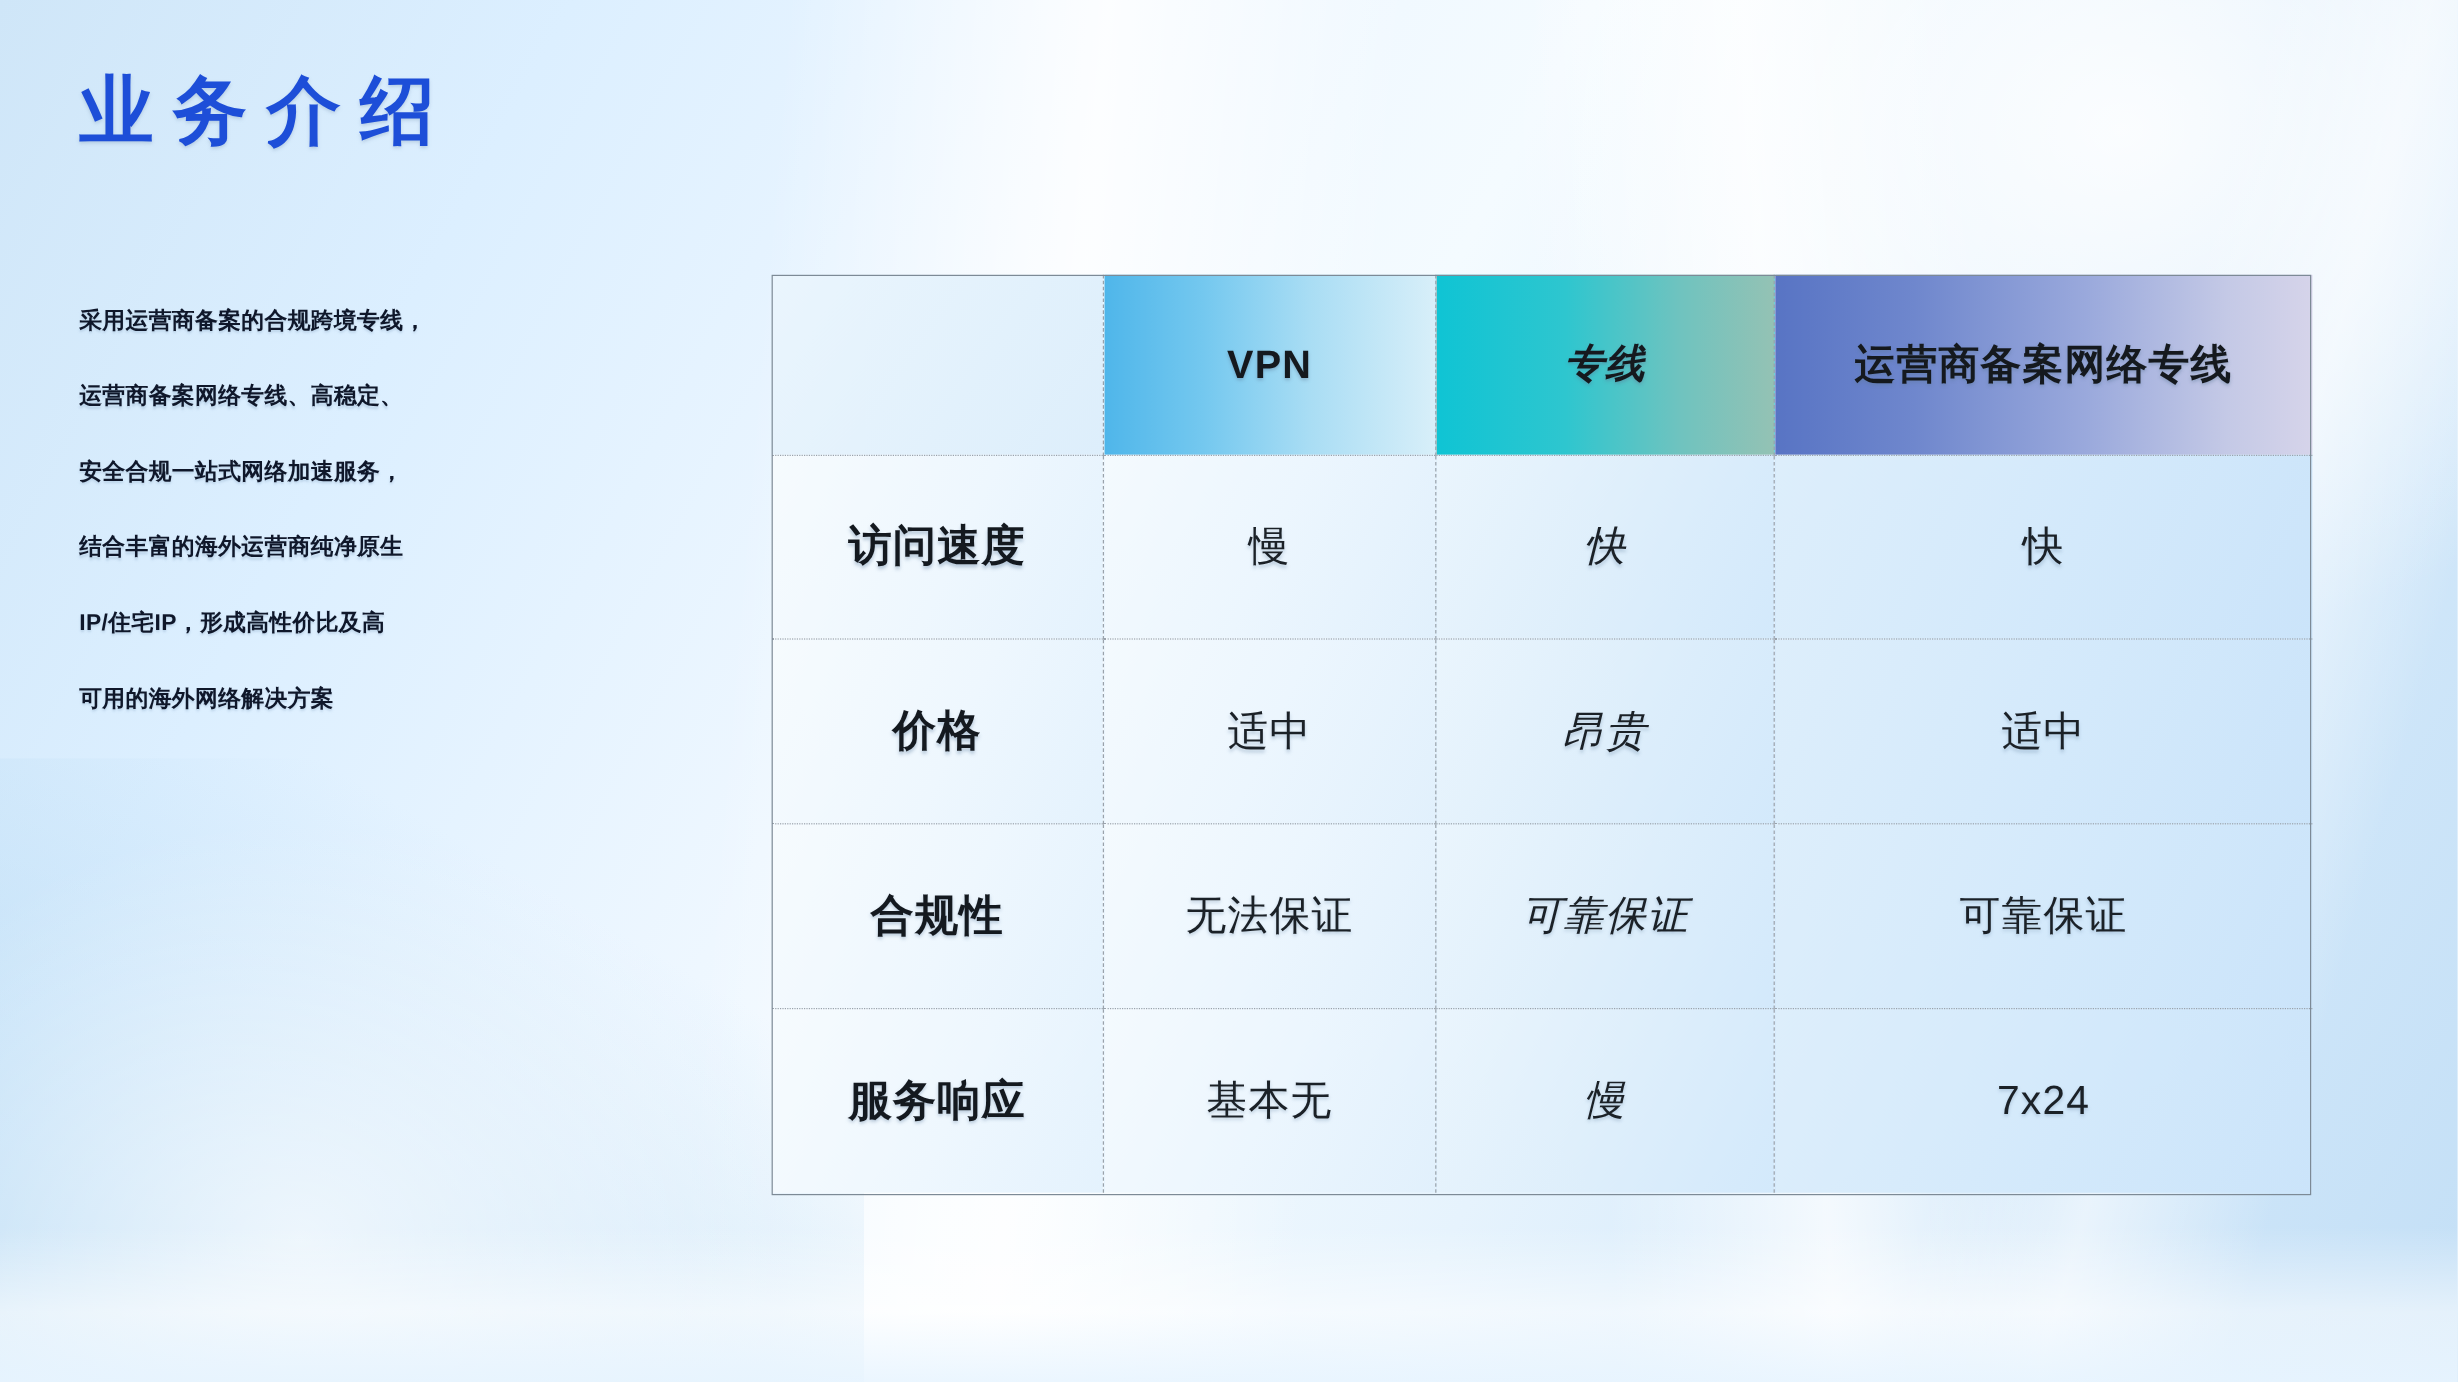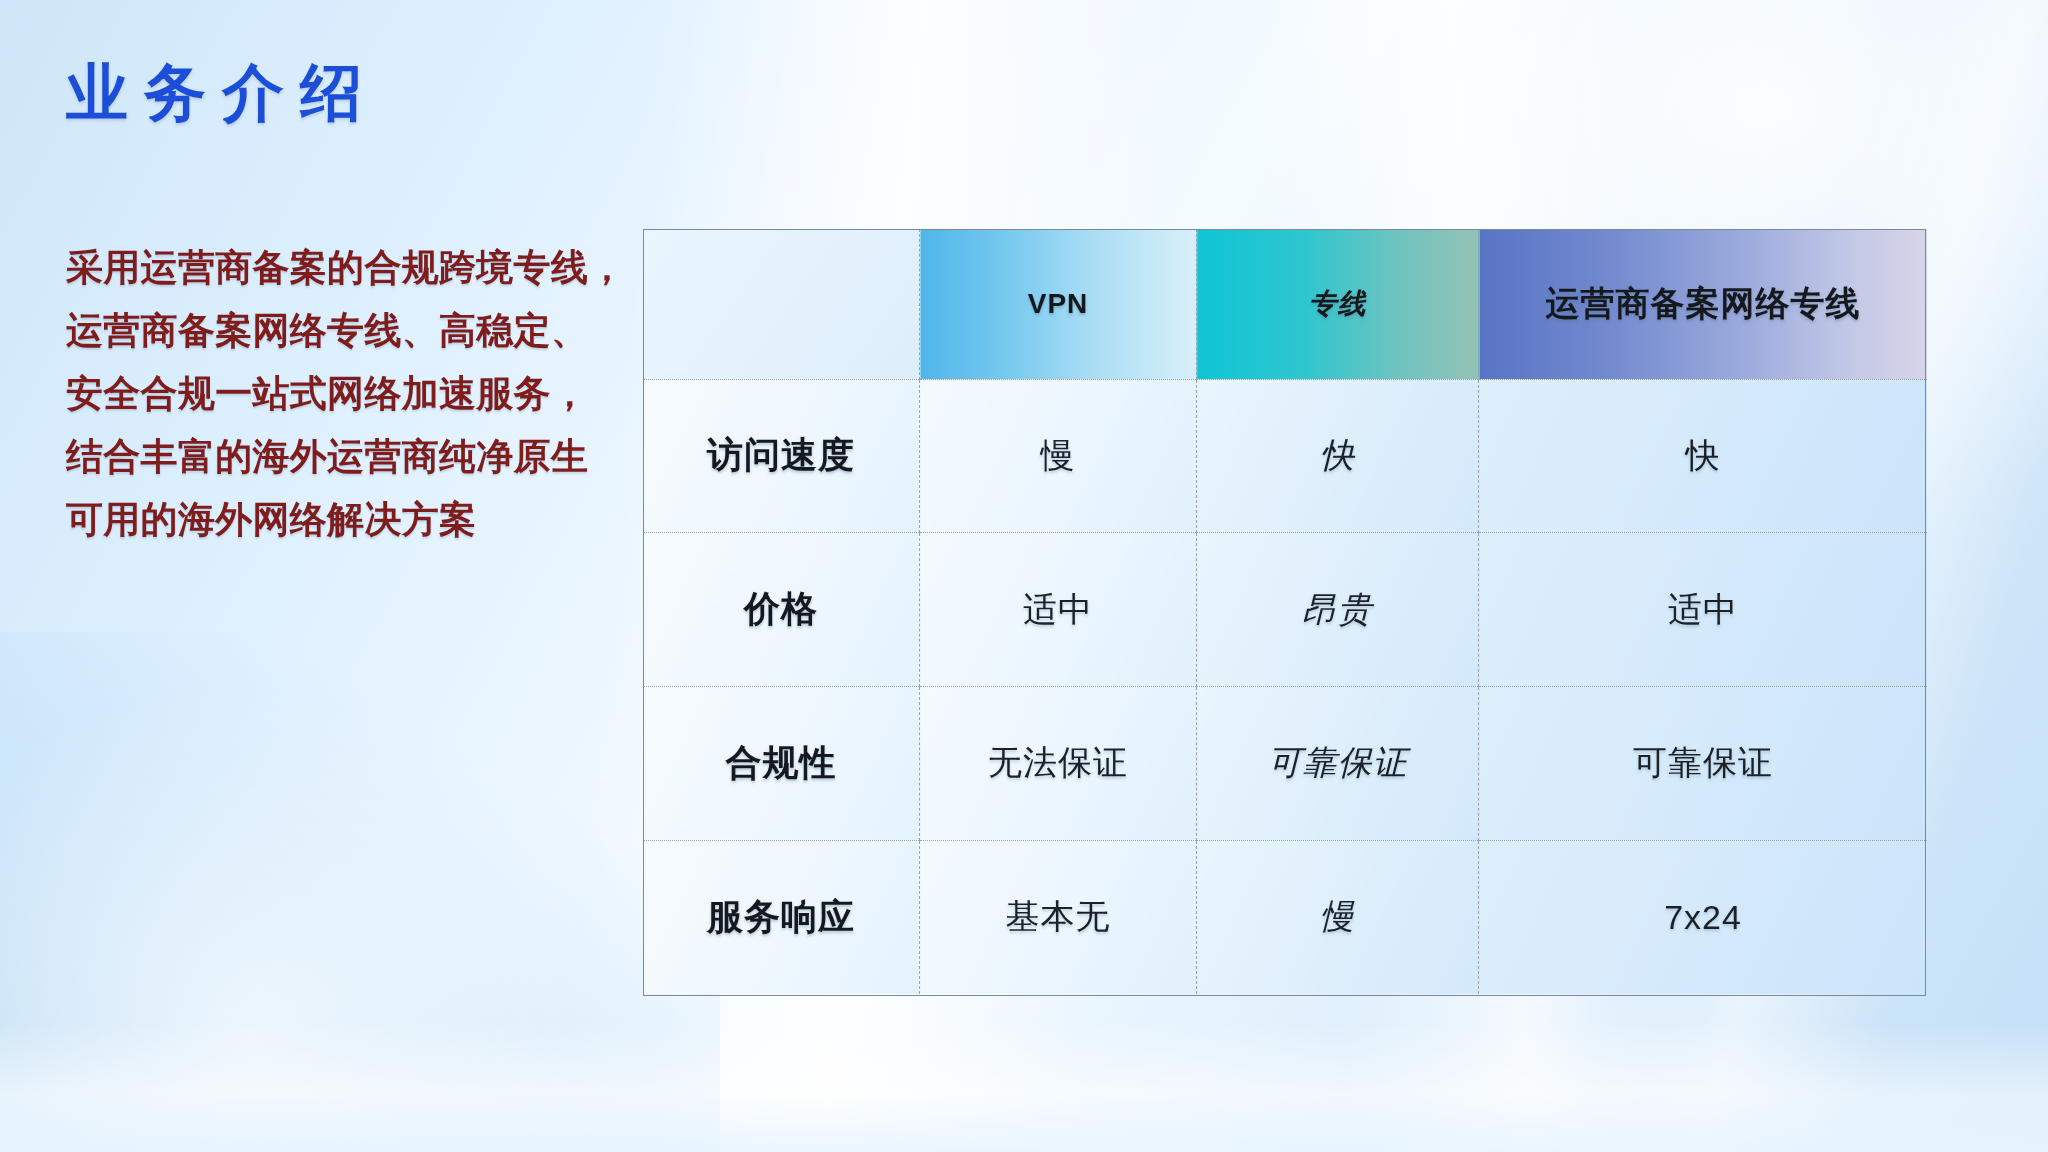--- a/index.html
+++ b/index.html
@@ -57,21 +57,21 @@
   #page-title{
     position:absolute;left:66px;top:62px;
     font-size:62px;font-weight:bold;color:#1d4ed8;
     letter-spacing:16px;line-height:1;
     white-space:nowrap;
     text-shadow:0 2px 3px rgba(120,150,180,.35);
   }
 
   #intro-paragraph{
     position:absolute;left:66px;top:236px;width:560px;
-    font-size:37px;font-weight:bold;color:#7f1d1d;
+    font-size:19px;font-weight:bold;color:#0f172a;
     line-height:63px;letter-spacing:.3px;
     text-shadow:0 2px 2px rgba(140,170,200,.40);
   }
   #intro-paragraph .pline{white-space:nowrap;}
 
   
   #compare-table{
     position:absolute;left:643px;top:229px;
     width:1281px;height:765px;
     border-collapse:collapse;
@@ -104,21 +104,21 @@
   .th-vpn{
     background:linear-gradient(90deg,#4fb6ea 0%,#74c8ef 30%,#a9ddf4 62%,#d8eff9 100%);
   }
   .th-line{
     background:linear-gradient(90deg,#0fc4d4 0%,#2ec6cf 38%,#6fc3bf 72%,#94c2b4 100%);
   }
   .th-operator{
     background:linear-gradient(90deg,#5874c4 0%,#6f87cd 26%,#9aa9dc 58%,#c4c9e6 84%,#d6d4ea 100%);
   }
   .th-text{
-    font-size:28px;font-weight:bold;color:#15191e;
+    font-size:33px;font-weight:bold;color:#15191e;
     text-shadow:0 2px 3px rgba(90,120,150,.45);
     letter-spacing:1px;
   }
   .th-text.small{font-size:34px;}
 
   
   tbody tr{height:123px;}
   tbody td{
     background:linear-gradient(112deg,#f3f9fe 0%,#eaf5fd 34%,#ddeefb 70%,#cfe6fa 100%);
   }
@@ -163,20 +163,21 @@
 
 <div id="stage">
 
   <div id="page-title">业务介绍</div>
 
   <div id="intro-paragraph">
     <div class="pline">采用运营商备案的合规跨境专线，</div>
     <div class="pline">运营商备案网络专线、高稳定、</div>
     <div class="pline">安全合规一站式网络加速服务，</div>
     <div class="pline">结合丰富的海外运营商纯净原生</div>
+    <div class="pline">IP/住宅IP，形成高性价比及高</div>
     <div class="pline">可用的海外网络解决方案</div>
   </div>
 
   <table id="compare-table">
     <thead>
       <tr>
         <th class="col1 th-blank">
           <span class="th-text"></span>
         </th>
         <th class="col2 th-vpn">

